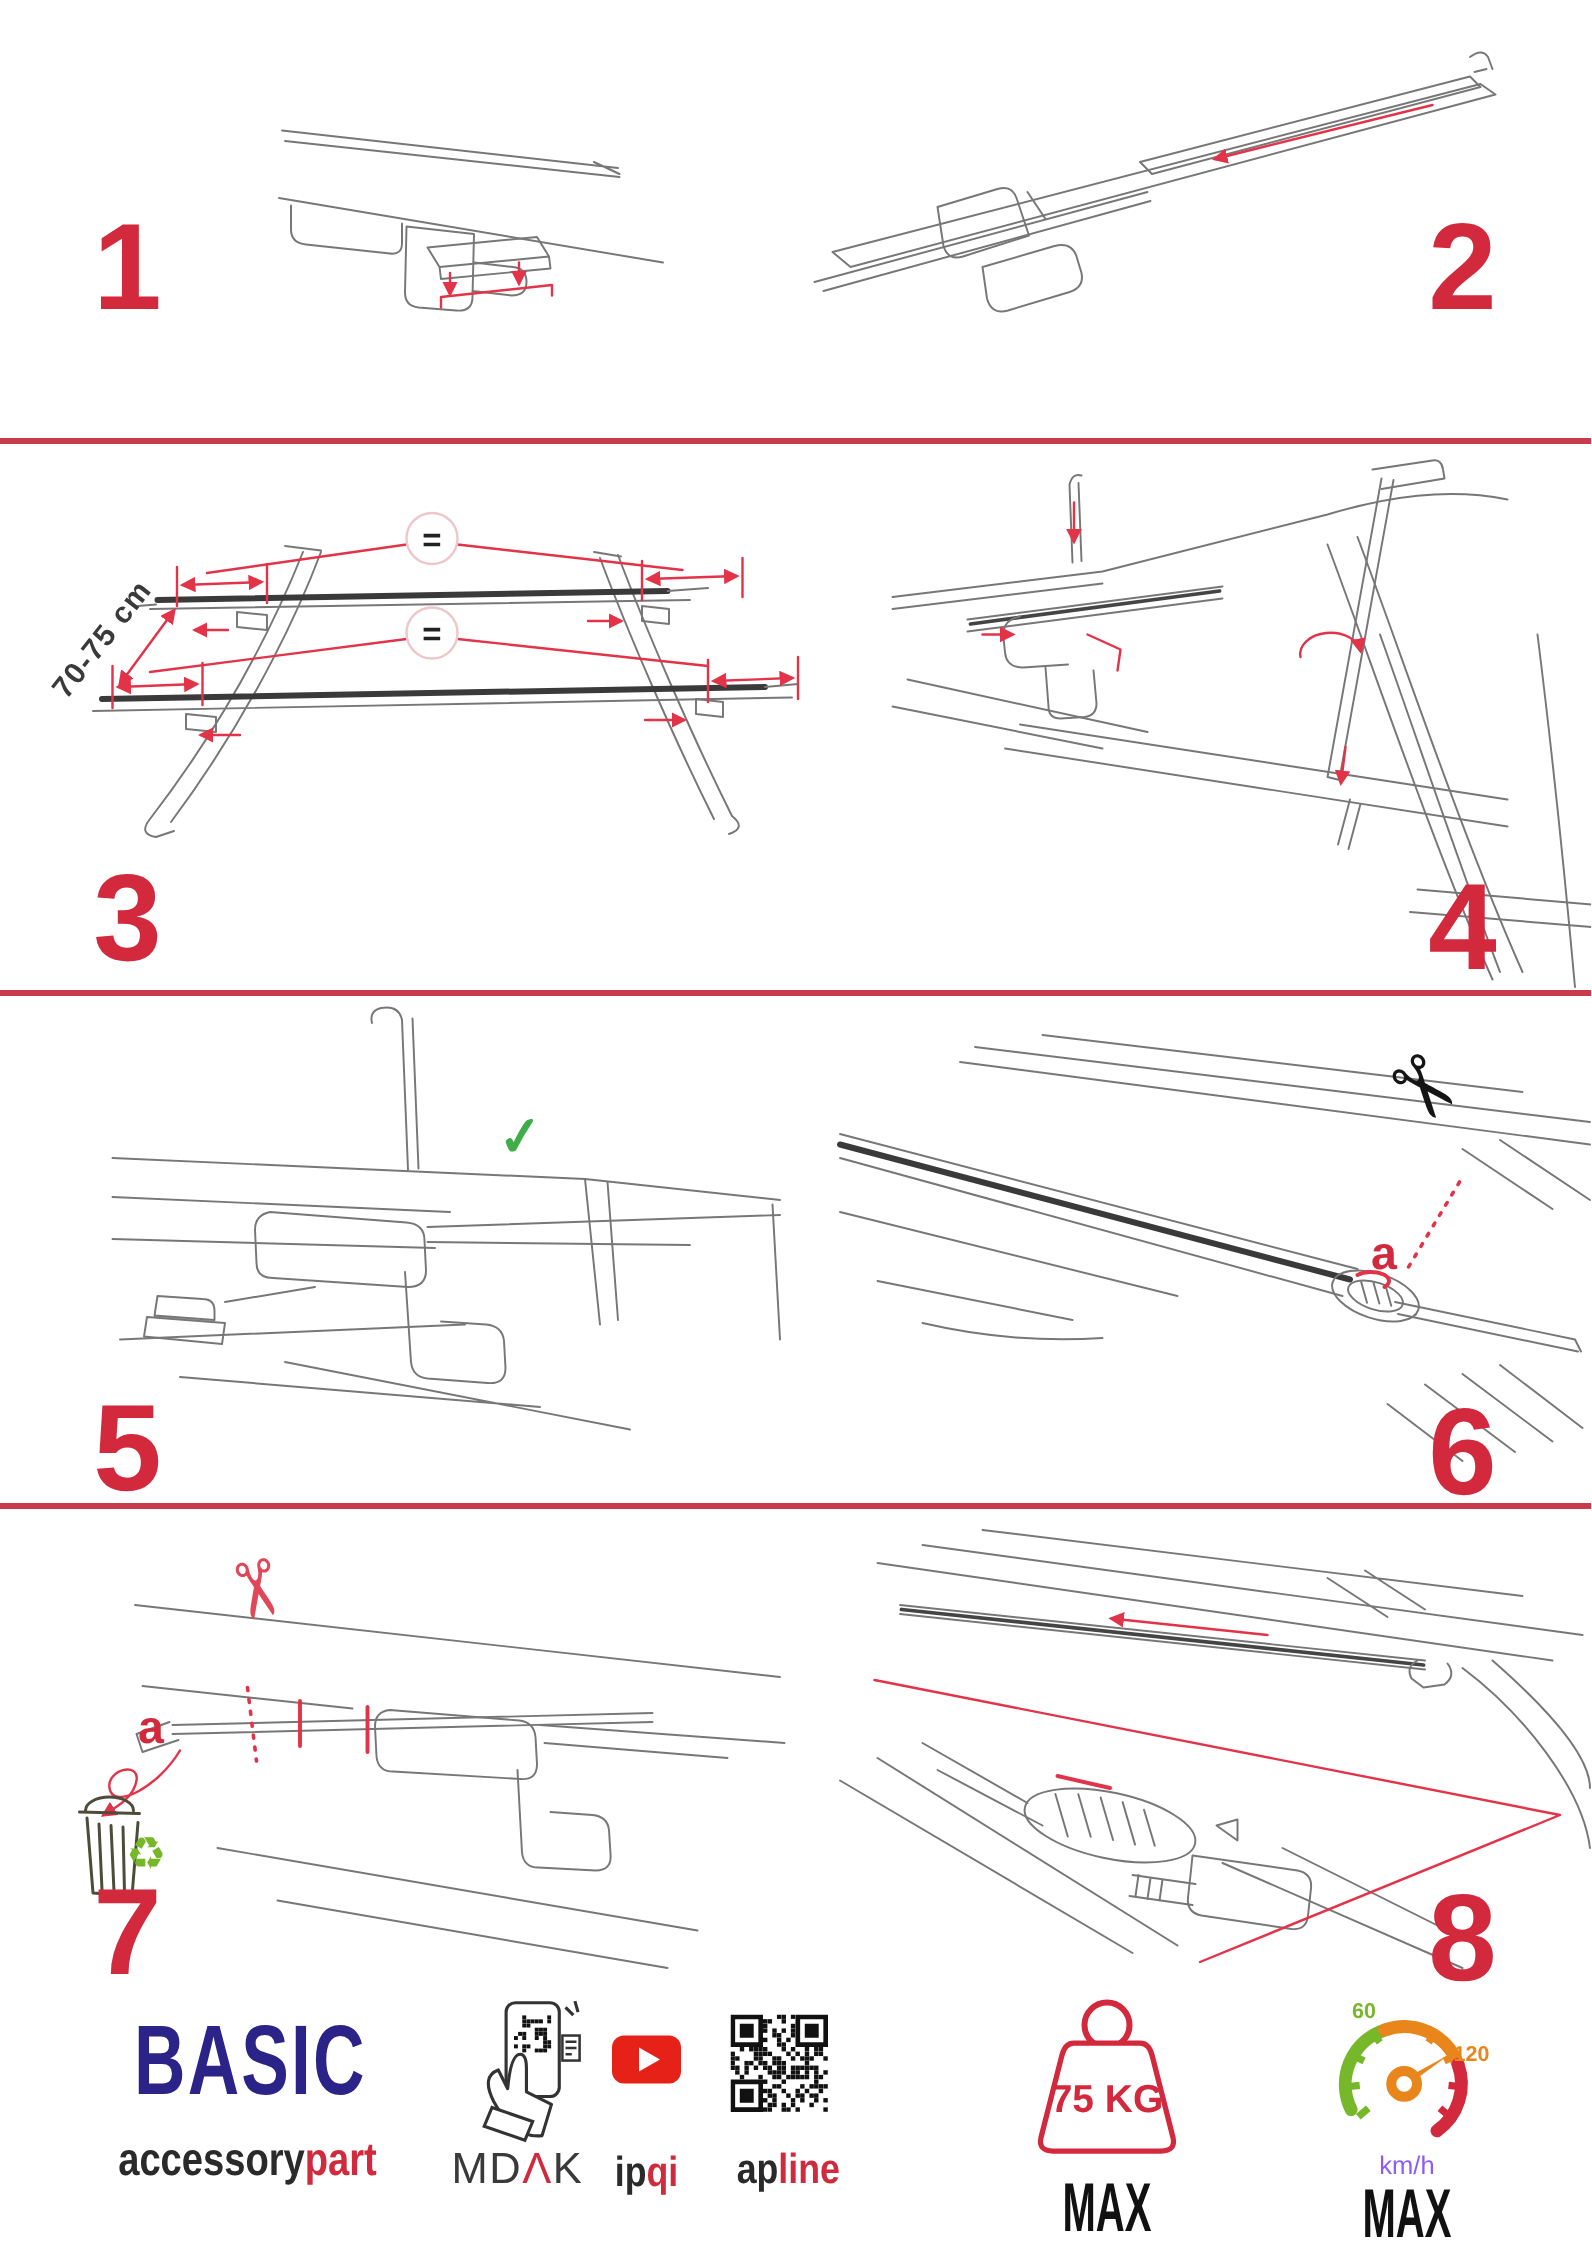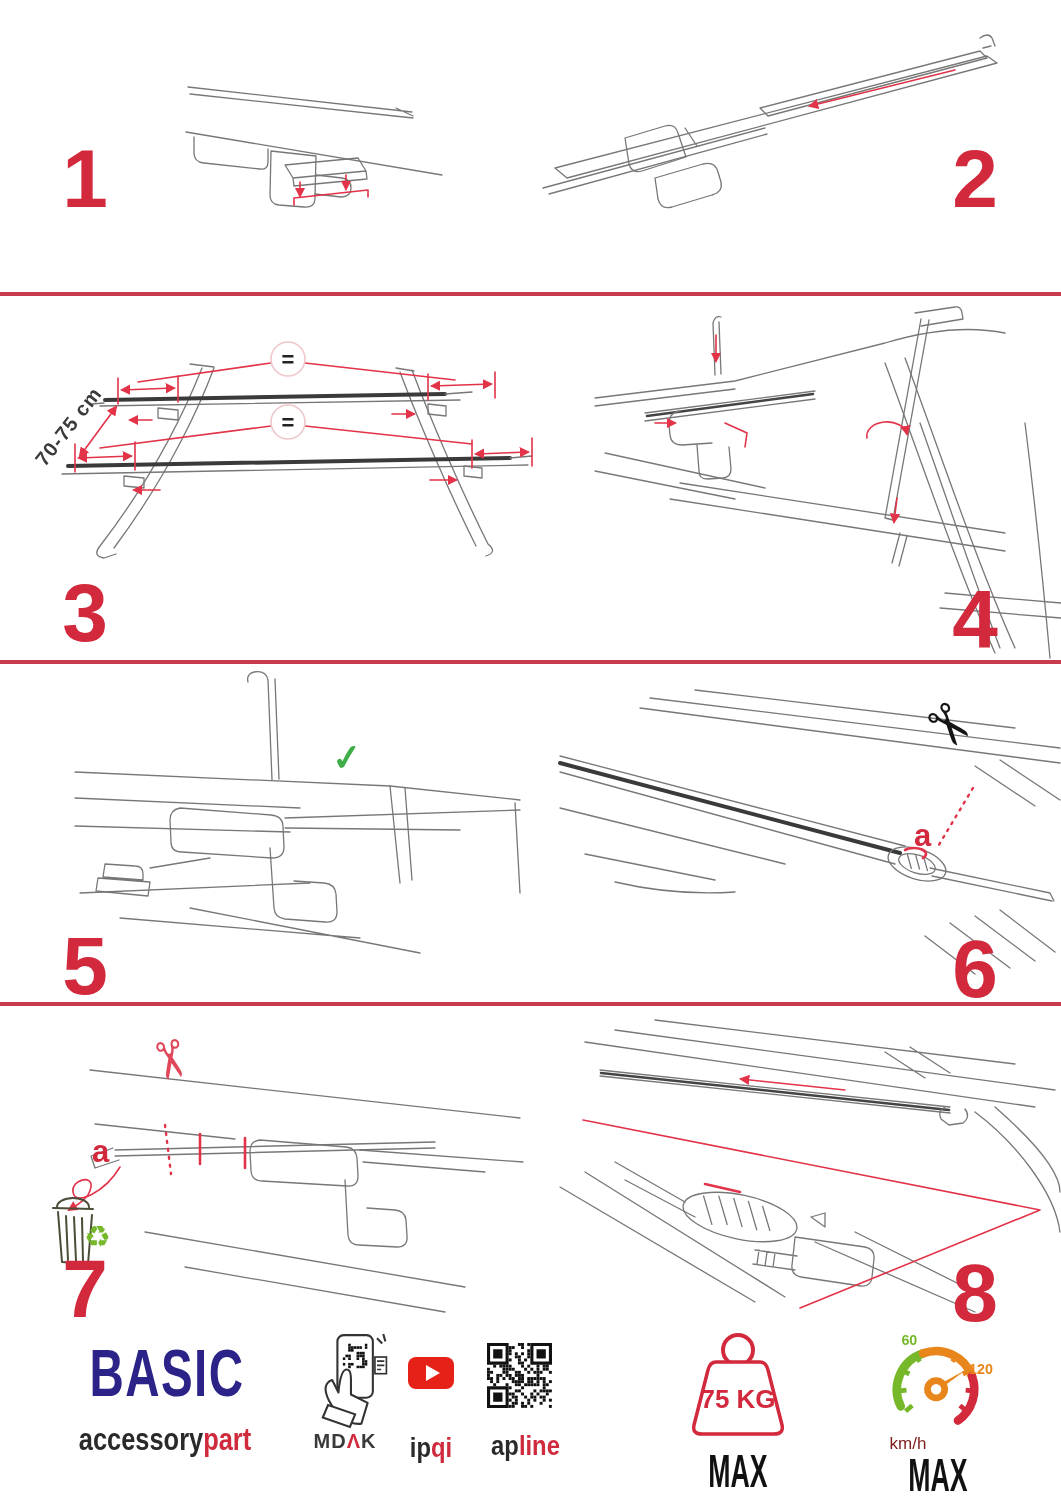--- a/index.html
+++ b/index.html
@@ -250,21 +250,21 @@
         <rect x="55.55555555555556" y="88.88888888888889" width="10.555555555555555" height="10.555555555555555"></rect>
         <rect x="66.66666666666666" y="88.88888888888889" width="10.555555555555555" height="10.555555555555555"></rect>
         <rect x="77.77777777777777" y="88.88888888888889" width="10.555555555555555" height="10.555555555555555"></rect>
       </svg>
     <path d="M14,66 q-8,-16 3,-20 l6,12 q2,-22 8,-22 q4,0 4,9 l0,15 16,8 -6,20 q-18,2 -31,-22 z" fill="#fff" stroke="#333" stroke-width="2" stroke-linejoin="round"></path>
     <path d="M8,82 l26,9 5,-12 -26,-9 z" fill="#fff" stroke="#333" stroke-width="2"></path>
     <path d="M60,6 l5,5 M66,2 l2,7" stroke="#333" stroke-width="2" fill="none"></path>
     <rect x="58" y="24" width="11" height="16" fill="none" stroke="#333" stroke-width="1.6"></rect>
     <path d="M60,28 h7 M60,32 h7 M60,36 h4" stroke="#333" stroke-width="1.6"></path>
   </svg>
-  <div class="wordmark" style="left:290px;top:1430px;width:110px;font-size:20px;font-weight:bold;
+  <div class="wordmark" style="left:290px;top:1430px;width:110px;font-size:29px;font-weight:normal;
        color:#3a3a3a;letter-spacing:1px">
     <span>MD</span><span class="rd">Λ</span><span>K</span>
   </div>
 
   <div class="yt" style="left:408px;top:1357px">
     <div class="yt-tri"></div>
   </div>
   <div class="wordmark" style="left:400px;top:1432px;width:62px;font-size:28px;font-weight:bold;
        transform:scaleX(.85)">
     <span class="dk">ip</span><span class="rd">qi</span>
@@ -430,16 +430,16 @@
       <path d="M98,62 L89,61 M90,83 L83,77" stroke="#d2293d"></path>
     </g>
     <path d="M21,78 A40,40 0 0 1 44.3,22.4" fill="none" stroke="#76b82a" stroke-width="9" stroke-linecap="round"></path>
     <path d="M44.3,22.4 A40,40 0 0 1 95.6,46.3" fill="none" stroke="#e8861c" stroke-width="9" stroke-linecap="round"></path>
     <path d="M95.6,46.3 A40,40 0 0 1 80.9,92.8" fill="none" stroke="#d2293d" stroke-width="9" stroke-linecap="round"></path>
     <polygon points="89.9,39.3 55,65 61,55" fill="#e8861c"></polygon>
     <circle cx="58" cy="60" r="9" fill="#fff" stroke="#e8861c" stroke-width="7"></circle>
     <text x="30" y="14" text-anchor="middle" fill="#76b82a" font-size="15" font-weight="bold" font-family="Liberation Sans, sans-serif">60</text>
     <text x="105" y="44" text-anchor="middle" fill="#e8861c" font-size="15" font-weight="bold" font-family="Liberation Sans, sans-serif">120</text>
   </svg>
-  <div class="wordmark" style="left:848px;top:1434px;width:120px;font-size:17px;color:#7f1d1d">km/h</div>
+  <div class="wordmark" style="left:878px;top:1434px;width:120px;font-size:17px;color:#8b5cf6">km/h</div>
   <div class="footer-max" style="left:878px;top:1452px;width:120px">MAX</div>
 
 </div>
 
 </body></html>

